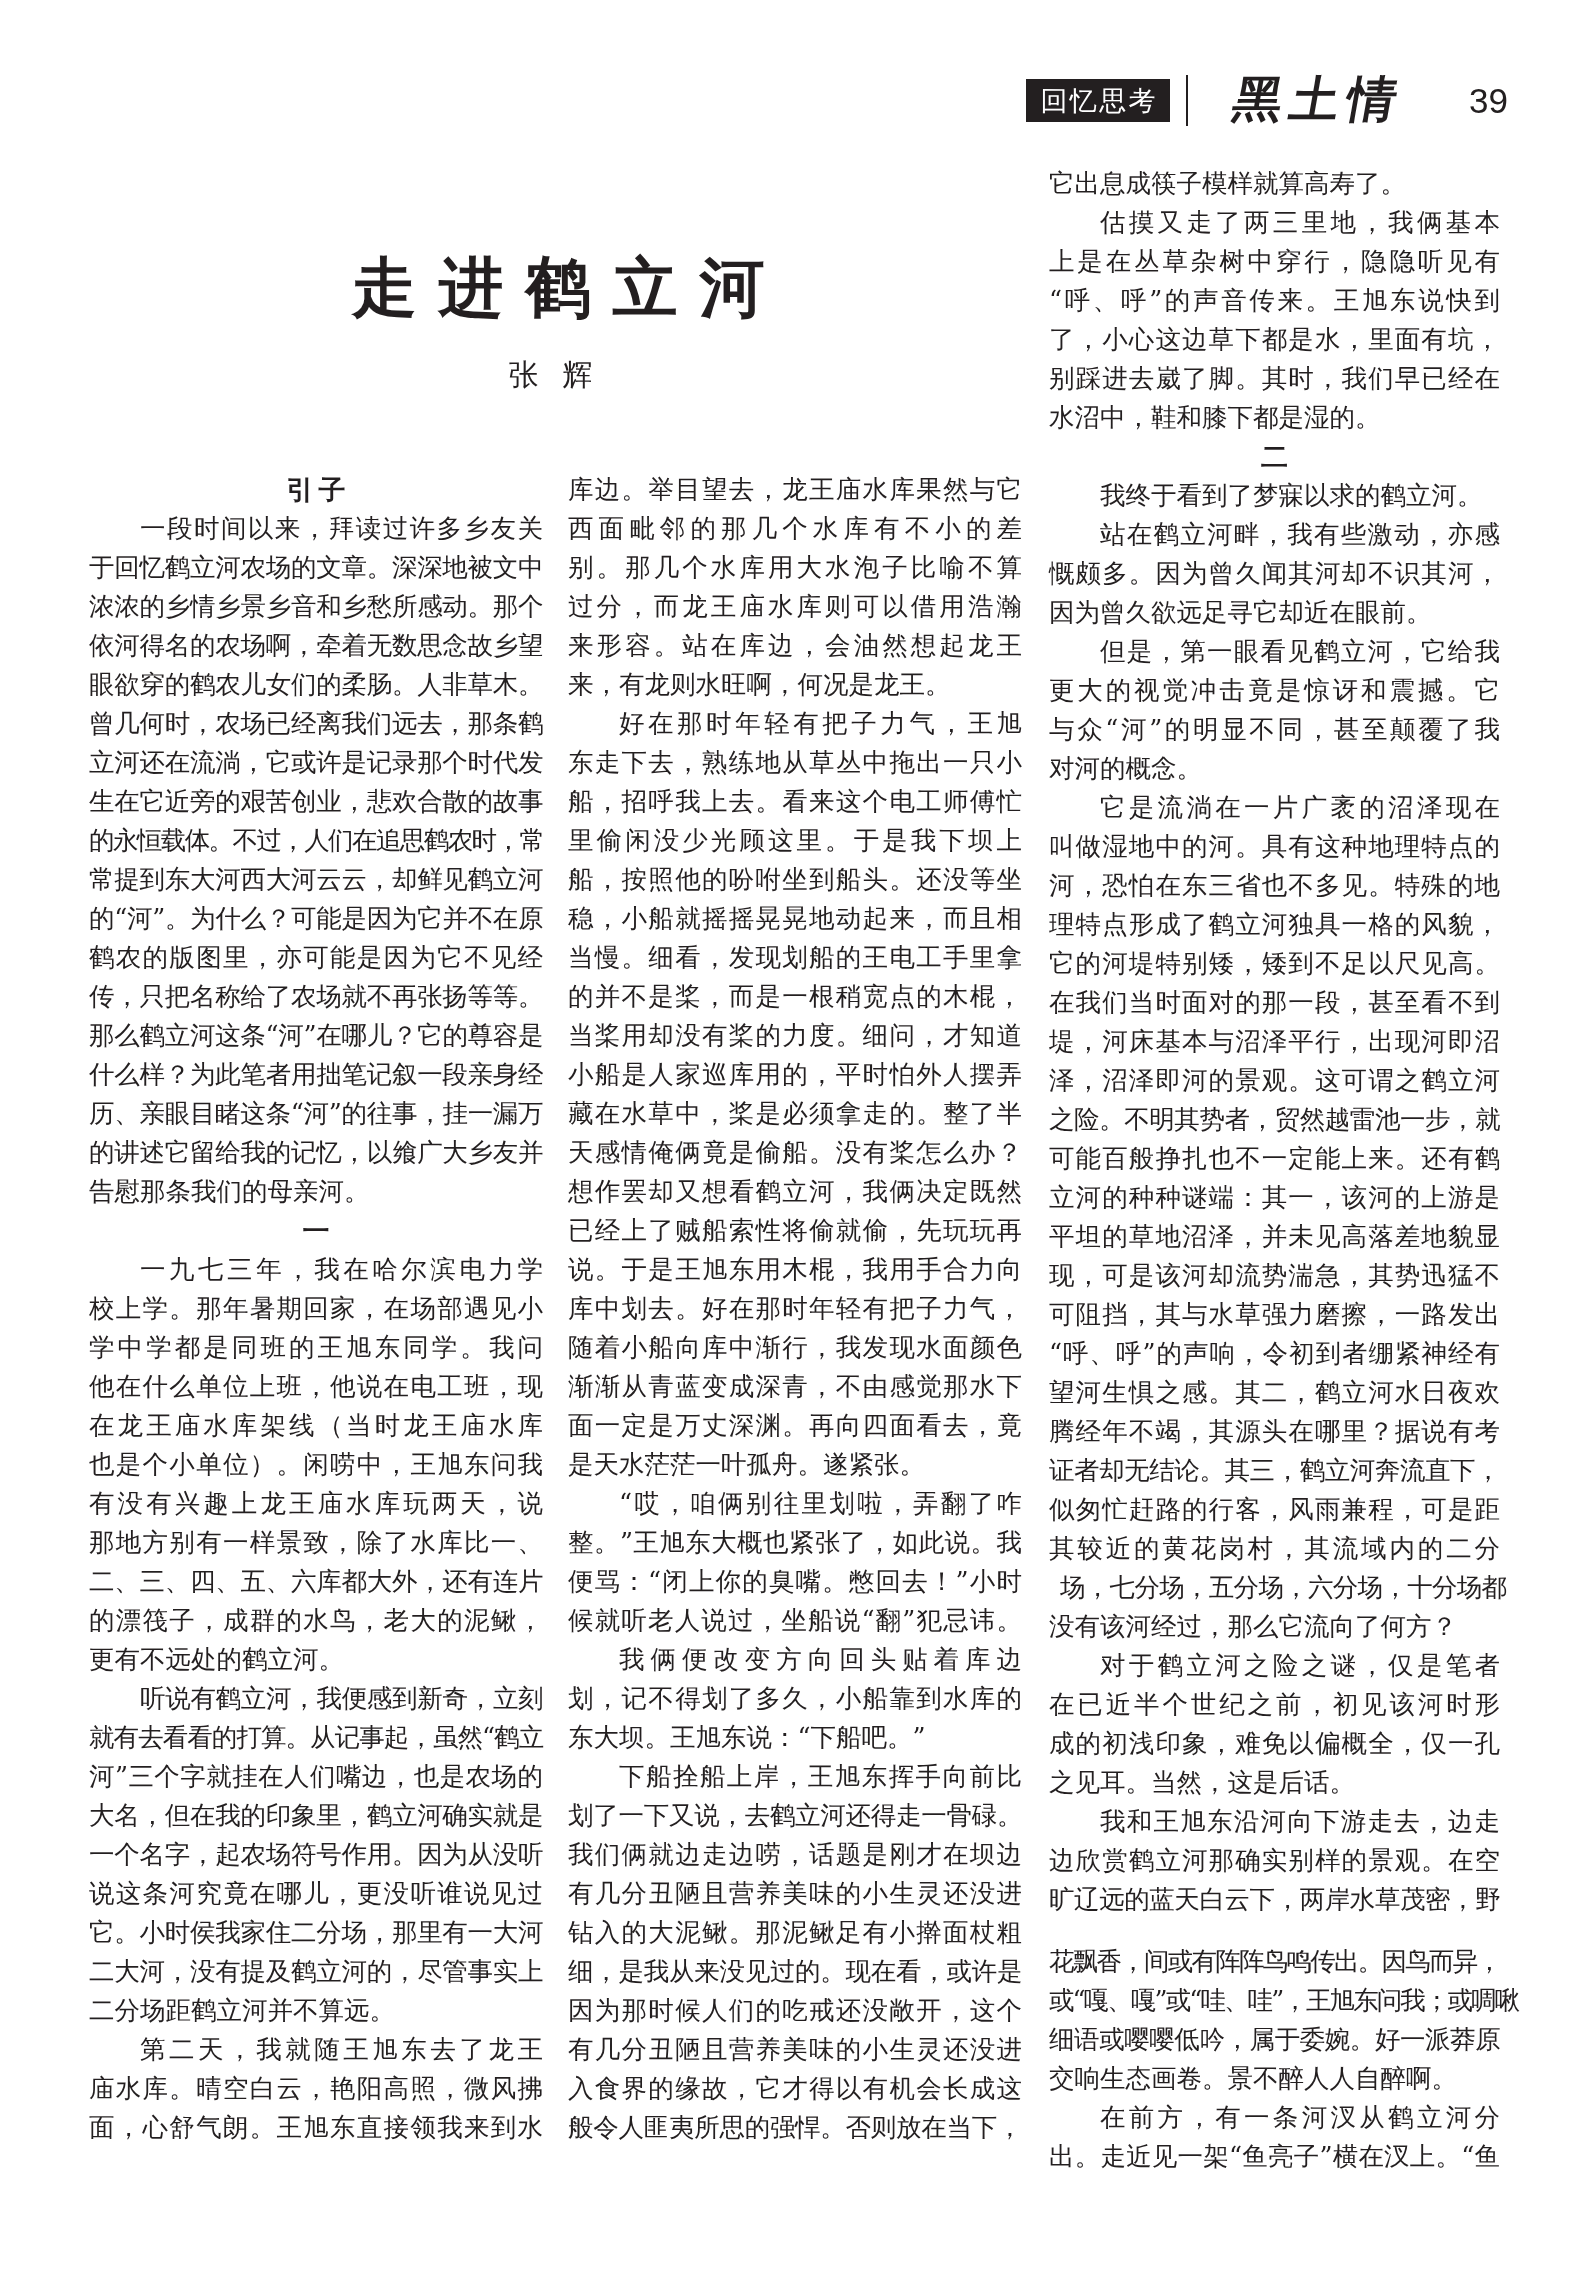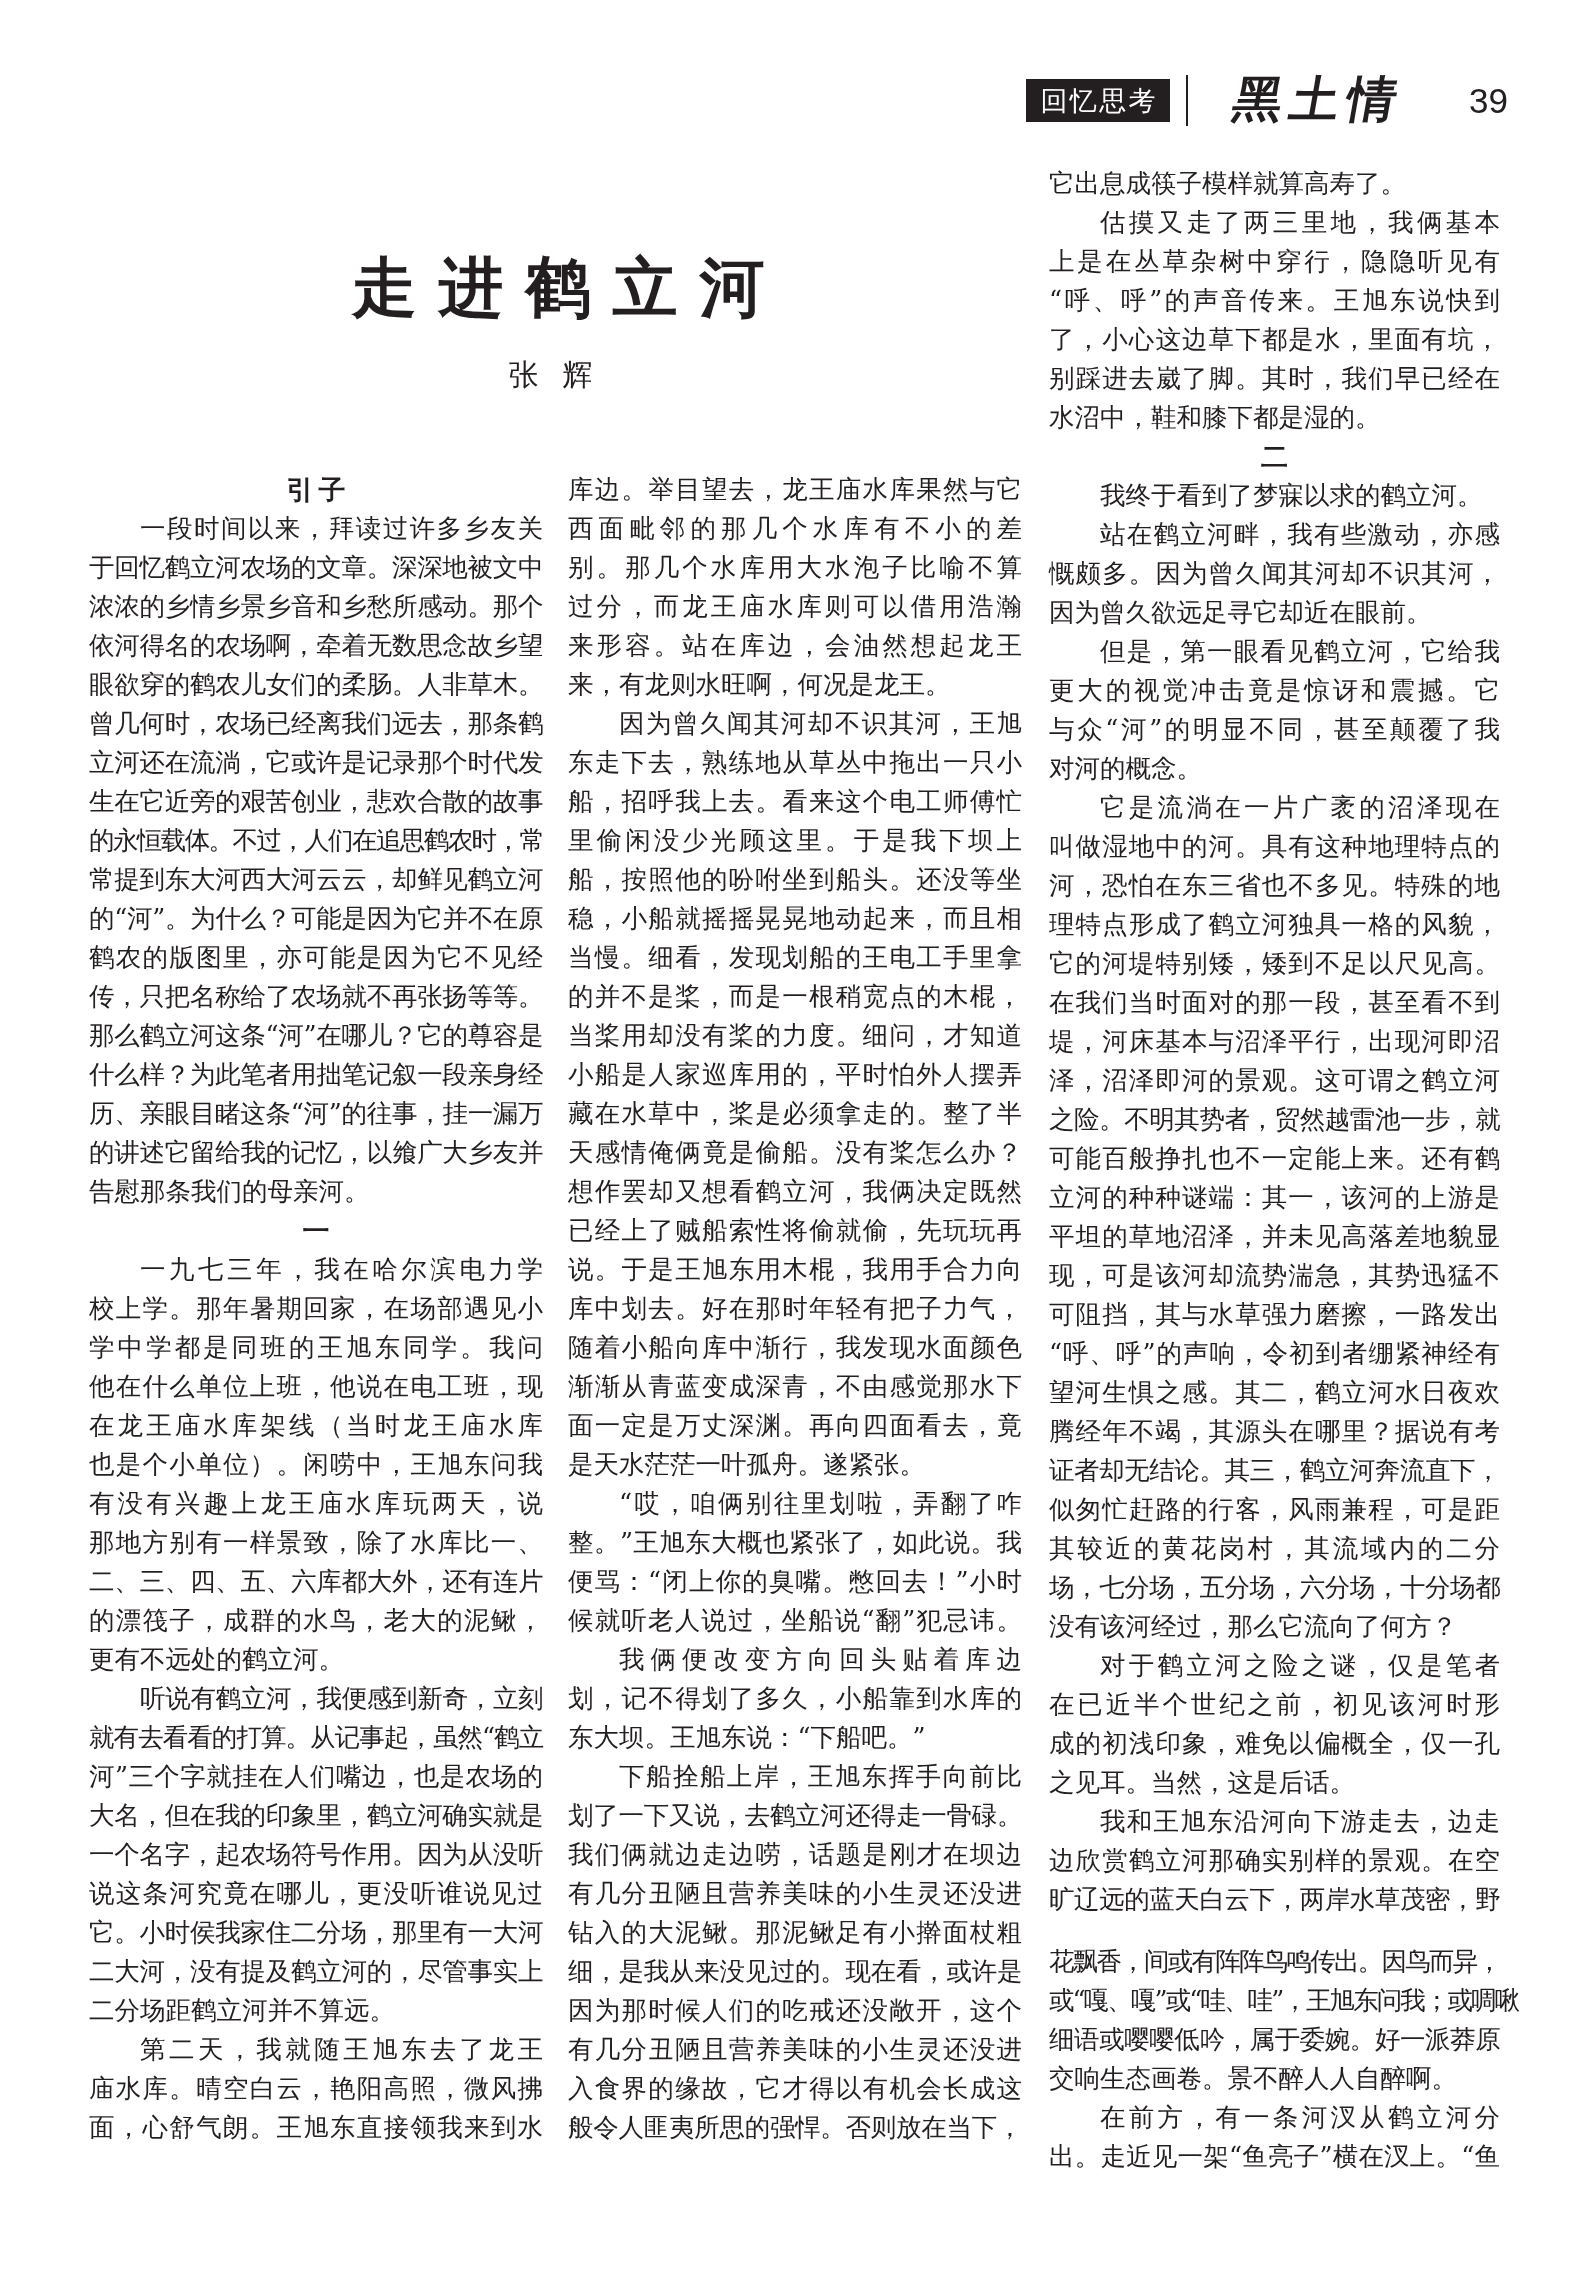--- a/index.html
+++ b/index.html
@@ -93,21 +93,21 @@
 <div class="col" style="left:568px; top:470px; width:454px;">
   <div>
     <div class="ln j" style="">库边。举目望去，龙王庙水库果然与它</div>
     <div class="ln j" style="">西面毗邻的那几个水库有不小的差</div>
     <div class="ln j" style="">别。那几个水库用大水泡子比喻不算</div>
     <div class="ln j" style="">过分，而龙王庙水库则可以借用浩瀚</div>
     <div class="ln j" style="">来形容。站在库边，会油然想起龙王</div>
     <div class="ln" style="">来，有龙则水旺啊，何况是龙王。</div>
   </div>
   <div>
-    <div class="ln j in" style="">因为曾久闻其河却不识其河，王旭</div>
+    <div class="ln j in" style="">好在那时年轻有把子力气，王旭</div>
     <div class="ln j" style="">东走下去，熟练地从草丛中拖出一只小</div>
     <div class="ln j" style="">船，招呼我上去。看来这个电工师傅忙</div>
     <div class="ln j" style="">里偷闲没少光顾这里。于是我下坝上</div>
     <div class="ln j" style="">船，按照他的吩咐坐到船头。还没等坐</div>
     <div class="ln j" style="">稳，小船就摇摇晃晃地动起来，而且相</div>
     <div class="ln j" style="">当慢。细看，发现划船的王电工手里拿</div>
     <div class="ln j" style="">的并不是桨，而是一根稍宽点的木棍，</div>
     <div class="ln j" style="">当桨用却没有桨的力度。细问，才知道</div>
     <div class="ln j" style="">小船是人家巡库用的，平时怕外人摆弄</div>
     <div class="ln j" style="">藏在水草中，桨是必须拿走的。整了半</div>
@@ -187,21 +187,21 @@
     <div class="ln j" style="">立河的种种谜端：其一，该河的上游是</div>
     <div class="ln j" style="">平坦的草地沼泽，并未见高落差地貌显</div>
     <div class="ln j" style="">现，可是该河却流势湍急，其势迅猛不</div>
     <div class="ln j" style="">可阻挡，其与水草强力磨擦，一路发出</div>
     <div class="ln j" style="">“呼、呼”的声响，令初到者绷紧神经有</div>
     <div class="ln j" style="">望河生惧之感。其二，鹤立河水日夜欢</div>
     <div class="ln j" style="">腾经年不竭，其源头在哪里？据说有考</div>
     <div class="ln j" style="letter-spacing: -0.7px;">证者却无结论。其三，鹤立河奔流直下，</div>
     <div class="ln j" style="">似匆忙赶路的行客，风雨兼程，可是距</div>
     <div class="ln j" style="">其较近的黄花岗村，其流域内的二分</div>
-    <div class="ln j" style="letter-spacing: -0.7px;">场，七分场，五分场，六分场，十分场都</div>
+    <div class="ln j" style="letter-spacing: -0.7px; margin-left: 11px;">场，七分场，五分场，六分场，十分场都</div>
     <div class="ln" style="">没有该河经过，那么它流向了何方？</div>
   </div>
   <div>
     <div class="ln j in" style="">对于鹤立河之险之谜，仅是笔者</div>
     <div class="ln j" style="">在已近半个世纪之前，初见该河时形</div>
     <div class="ln j" style="">成的初浅印象，难免以偏概全，仅一孔</div>
     <div class="ln" style="">之见耳。当然，这是后话。</div>
   </div>
   <div>
     <div class="ln j in" style="">我和王旭东沿河向下游走去，边走</div>

